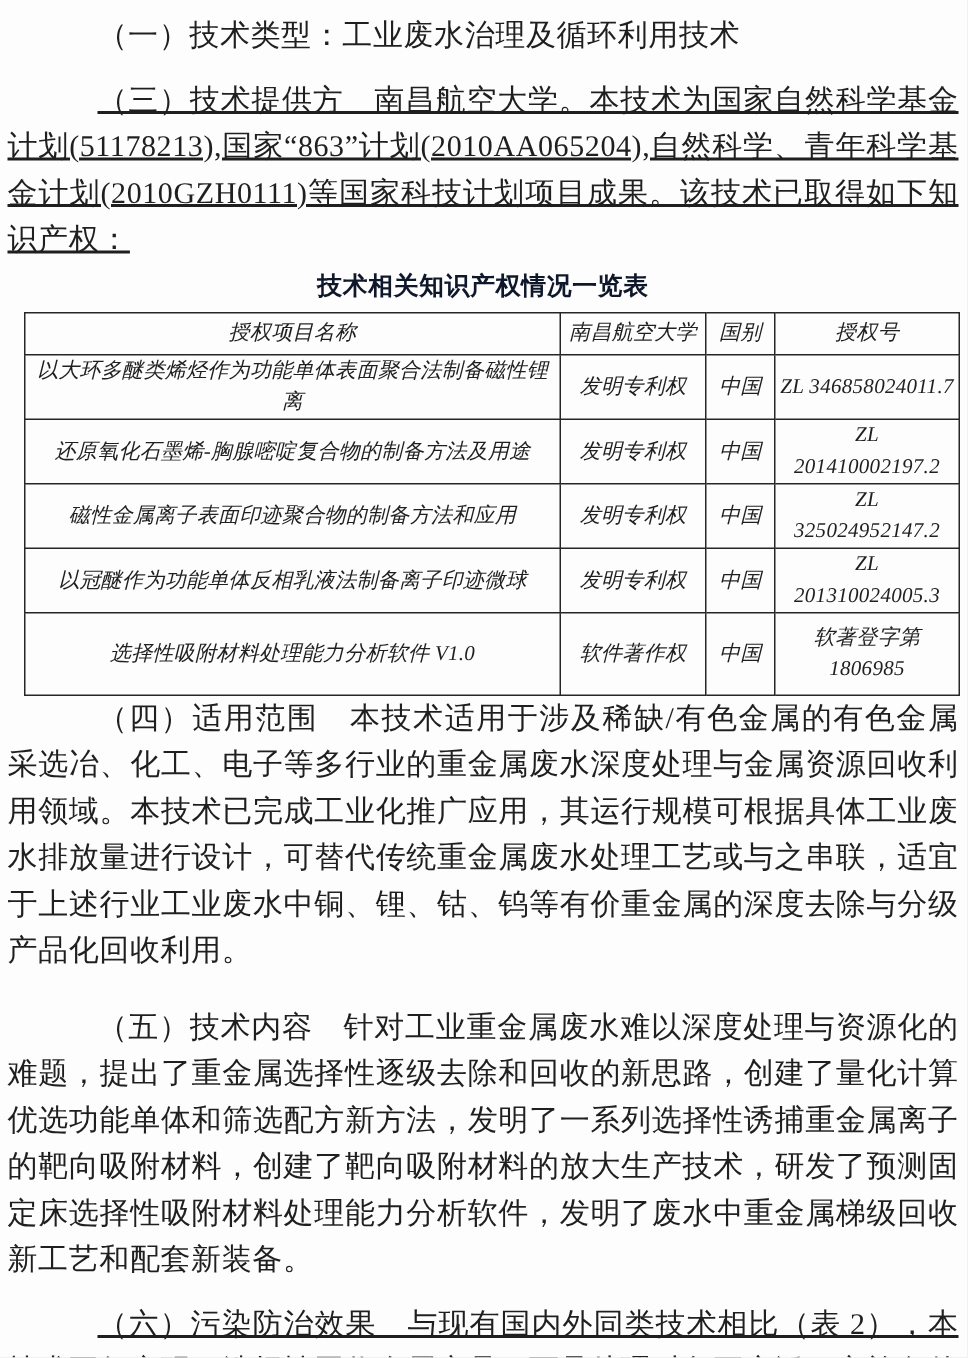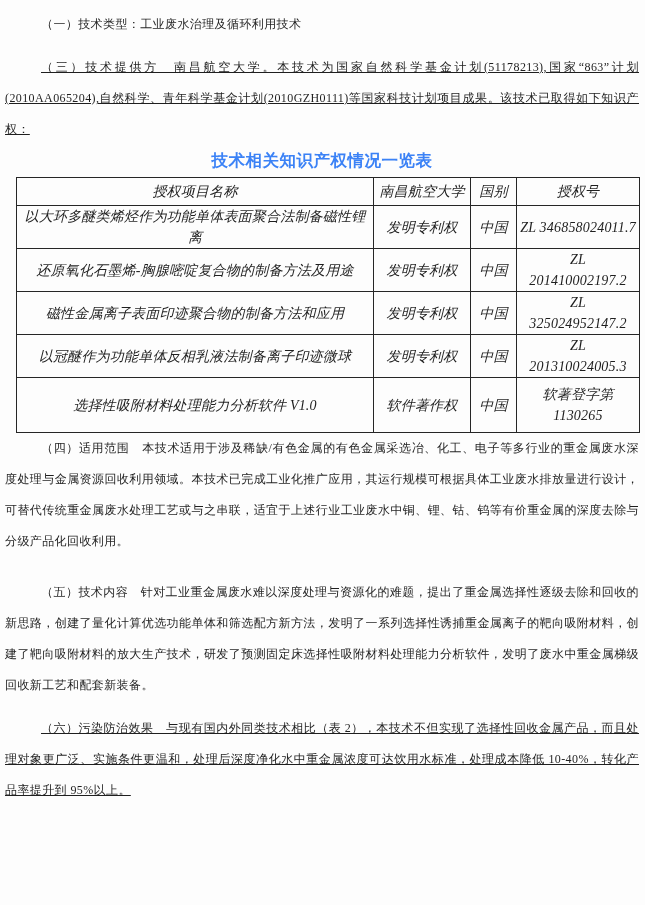--- a/index.html
+++ b/index.html
@@ -10,37 +10,37 @@
     margin: 0 auto;
     background: #fdfdfd;
     box-sizing: border-box;
     padding: 9px 6px 0 5px;
     font-family: "Liberation Serif", "DejaVu Serif", serif;
     color: #1f1f1f;
     overflow: hidden;
   }
   p.body {
     margin: 0;
-    font-size: 12px;
+    font-size: 20px;
     line-height: 31px;
     letter-spacing: 0.4px;
     text-align: justify;
     text-indent: 3em;
   }
   p.body.sp-before-lg { }
   p.body.sp-before-md { margin-top: 12px; text-decoration: underline; }
   p.body.sp-before-sm { margin-top: 20px; }
   .table-title {
     margin: 2px 0 0 0;
     text-align: center;
     font-family: "Liberation Sans", "DejaVu Sans", sans-serif;
     font-weight: bold;
     font-size: 16.5px;
     line-height: 26px;
-    color: #3b82f6;
+    color: #0f172a;
     letter-spacing: 0.5px;
   }
   table.ip-table {
     border-collapse: collapse;
     table-layout: fixed;
     width: 623px;
     margin: 4px 0 0 11px;
   }
   table.ip-table col.c1 { width: 357px; }
   table.ip-table col.c2 { width: 97px; }
@@ -111,21 +111,21 @@
       <tr>
         <td>以冠醚作为功能单体反相乳液法制备离子印迹微球</td>
         <td>发明专利权</td>
         <td>中国</td>
         <td>ZL 201310024005.3</td>
       </tr>
       <tr class="tall">
         <td>选择性吸附材料处理能力分析软件 V1.0</td>
         <td>软件著作权</td>
         <td>中国</td>
-        <td>软著登字第 1130265</td>
+        <td>软著登字第 1806985</td>
       </tr>
     </tbody>
   </table>
 
   <p class="body sp-before-lg">（四）适用范围　本技术适用于涉及稀缺/有色金属的有色金属采选冶、化工、电子等多行业的重金属废水深度处理与金属资源回收利用领域。本技术已完成工业化推广应用，其运行规模可根据具体工业废水排放量进行设计，可替代传统重金属废水处理工艺或与之串联，适宜于上述行业工业废水中铜、锂、钴、钨等有价重金属的深度去除与分级产品化回收利用。</p>
 
   <p class="body sp-before-sm">（五）技术内容　针对工业重金属废水难以深度处理与资源化的难题，提出了重金属选择性逐级去除和回收的新思路，创建了量化计算优选功能单体和筛选配方新方法，发明了一系列选择性诱捕重金属离子的靶向吸附材料，创建了靶向吸附材料的放大生产技术，研发了预测固定床选择性吸附材料处理能力分析软件，发明了废水中重金属梯级回收新工艺和配套新装备。</p>
 
   <p class="body sp-before-md">（六）污染防治效果　与现有国内外同类技术相比（表 2），本技术不但实现了选择性回收金属产品，而且处理对象更广泛、实施条件更温和，处理后深度净化水中重金属浓度可达饮用水标准，处理成本降低 10-40%，转化产品率提升到 95%以上。</p>
 

